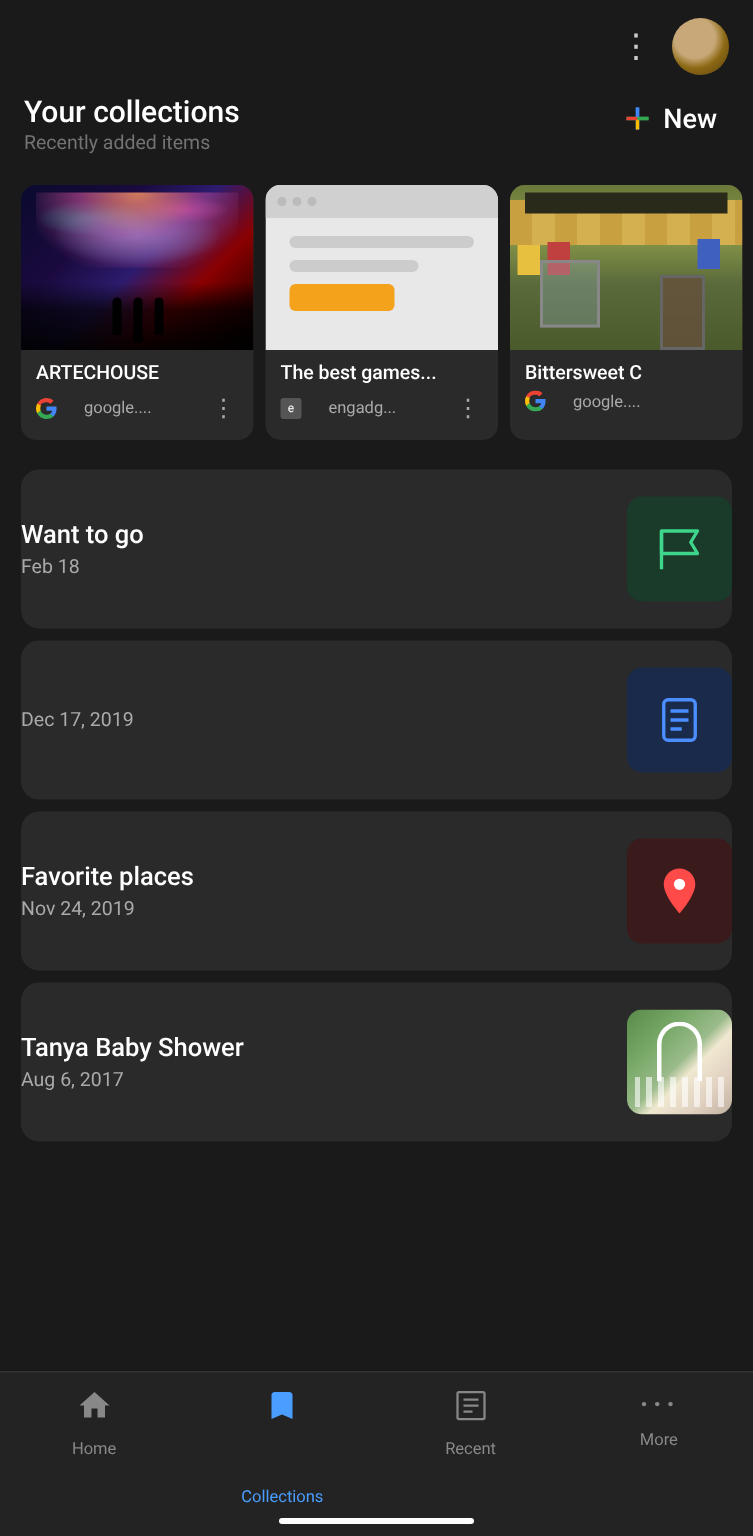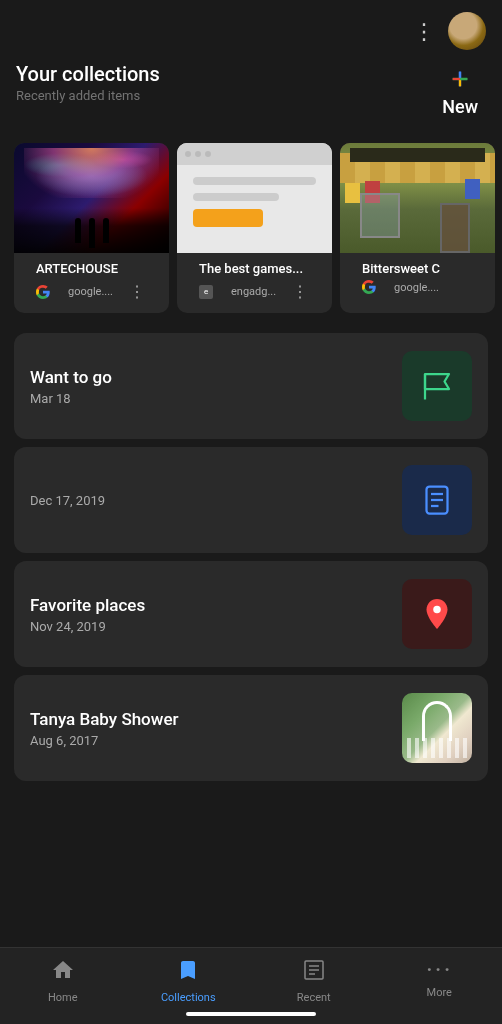--- a/index.html
+++ b/index.html
@@ -58,21 +58,20 @@
       color: #737373;
       margin-top: 2px;
     }
     .new-button {
       display: flex;
       align-items: center;
       gap: 6px;
       cursor: pointer;
       padding: 6px 8px;
       border-radius: 20px;
-      flex-direction: column;
     }
     .plus-icon {
       width: 22px;
       height: 22px;
       position: relative;
     }
     .plus-icon svg { width: 22px; height: 22px; }
     .new-label {
       font-size: 18px;
       color: #fff;
@@ -88,21 +87,21 @@
     }
     .card {
       background: #2a2a2a;
       border-radius: 10px;
       overflow: hidden;
       min-width: 155px;
       cursor: pointer;
       flex-shrink: 0;
     }
     .card-info {
-      padding: 8px 22px 10px;
+      padding: 8px 10px 10px;
     }
     .card-title {
       font-size: 13px;
       font-weight: 500;
       color: #fff;
       margin-bottom: 4px;
     }
     .card-source {
       display: flex;
       align-items: center;
@@ -274,21 +273,21 @@
     
     .collections-list {
       padding: 8px 14px;
       display: flex;
       flex-direction: column;
       gap: 8px;
     }
     .collection-item {
       background: #2a2a2a;
       border-radius: 12px;
-      padding: 18px 16px;
+      padding: 18px 0;
       display: flex;
       align-items: center;
       justify-content: space-between;
       cursor: pointer;
       min-height: 80px;
     }
     .collection-text h3 {
       font-size: 17px;
       font-weight: 500;
       color: #fff;
@@ -360,21 +359,21 @@
     }
     .nav-item .nav-icon {
       font-size: 22px;
       color: #888;
     }
     .nav-item.active .nav-icon { color: #4a9eff; }
     .nav-item .nav-label {
       font-size: 11px;
       color: #888;
     }
-    .nav-item.active .nav-label { color: #4a9eff; }
+    .nav-item.active .nav-label { color: #4a9eff; margin-top: 32px; }
 
     .nav-indicator {
       position: absolute;
       bottom: 8px;
       left: 50%;
       transform: translateX(-50%);
       width: 130px;
       height: 4px;
       background: #fff;
       border-radius: 2px;
@@ -499,21 +498,21 @@
         </div>
       </div>
     </div>
   </div>
 
   <div class="collections-list">
 
     <div class="collection-item">
       <div class="collection-text">
         <h3>Want to go</h3>
-        <div class="date">Mar 18</div>
+        <div class="date">Feb 18</div>
       </div>
       <div class="collection-icon-box icon-wantgo">
         <svg width="36" height="36" viewBox="0 0 24 24">
           <path d="M4 4h16l-3 5 3 5H4V4z" stroke="#3dd68c" stroke-width="1.5" fill="none" stroke-linejoin="round"></path>
           <line x1="4" y1="4" x2="4" y2="21" stroke="#3dd68c" stroke-width="1.5"></line>
         </svg>
       </div>
     </div>
 
     <div class="collection-item">

